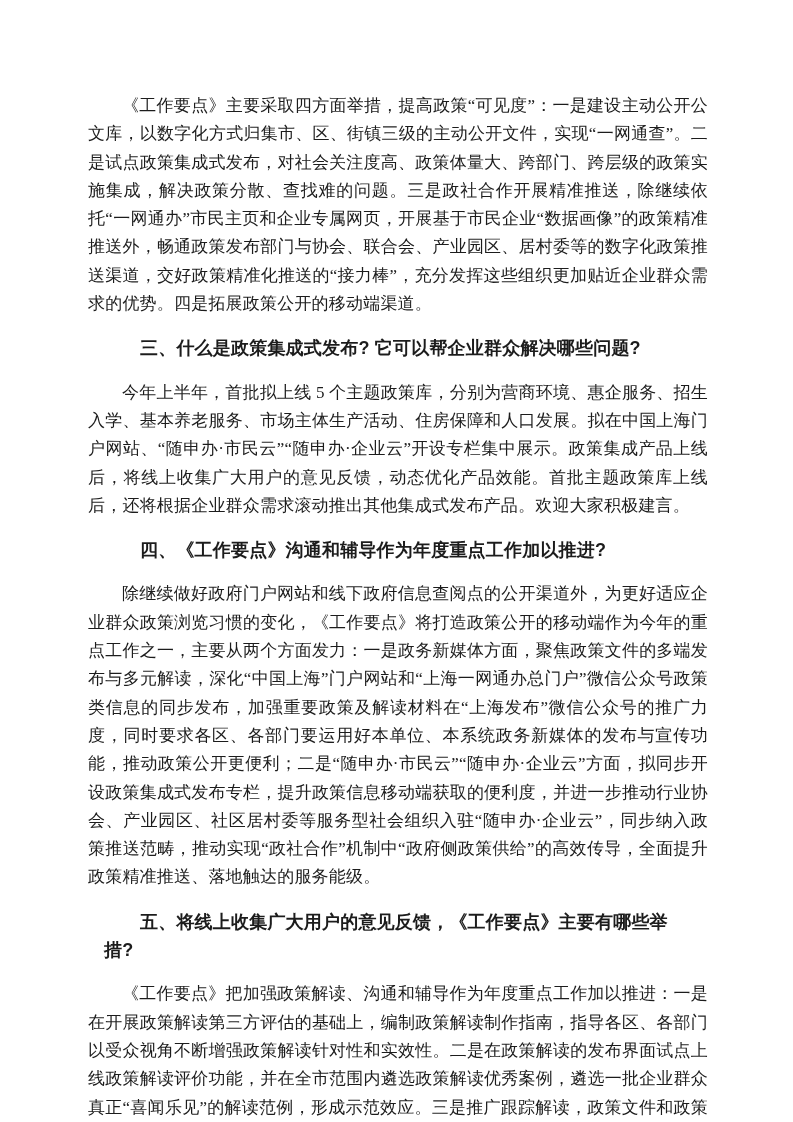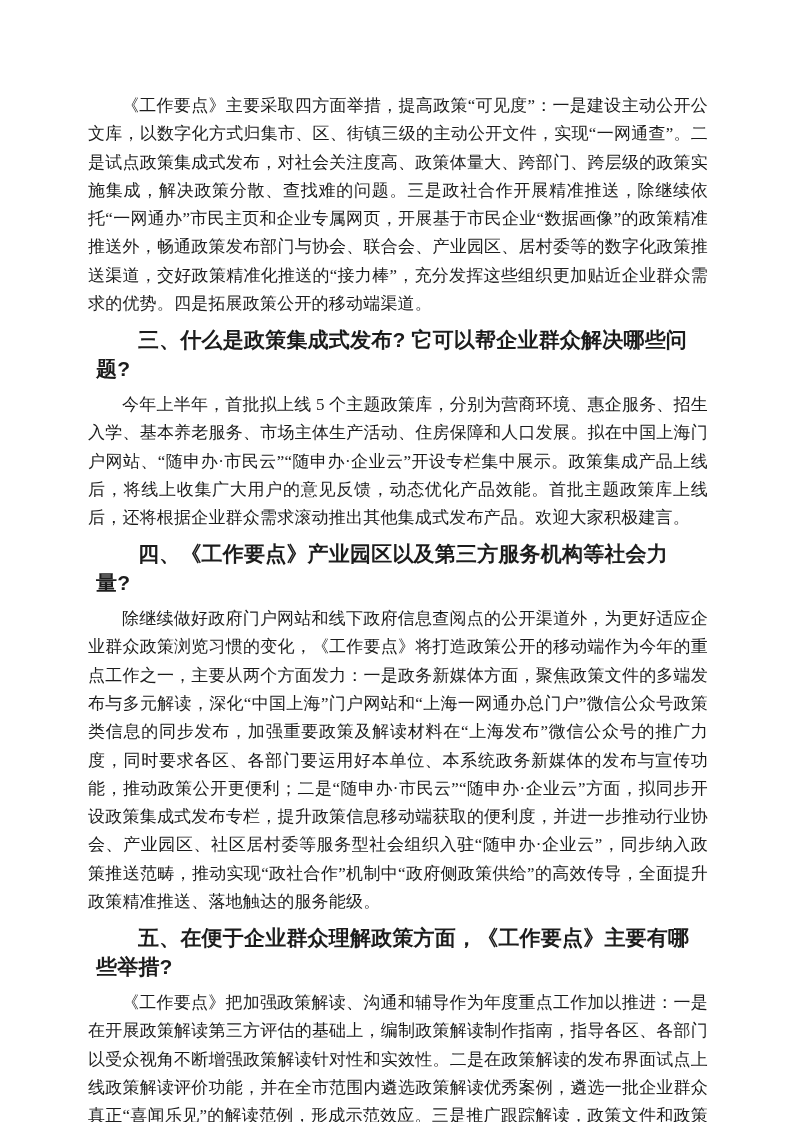--- a/index.html
+++ b/index.html
@@ -25,40 +25,40 @@
     margin: 0;
     font-family: "Liberation Serif", "DejaVu Serif", serif;
     font-size: 17px;
     line-height: 28.3px;
     text-align: justify;
     text-justify: inter-character;
     text-indent: 2em;
     letter-spacing: 0.2px;
   }
   .q-heading {
-    margin: 8px;
+    margin: 16px;
     font-family: "Liberation Sans", "DejaVu Sans", sans-serif;
     font-weight: bold;
-    font-size: 21px;
+    font-size: 18px;
     line-height: 28.3px;
     text-indent: 2em;
     letter-spacing: 0.2px;
   }
 </style>
 </head>
 <body>
 
 <div class="page">
   <div class="content">
 
     <p class="body-para">《工作要点》主要采取四方面举措，提高政策“可见度”：一是建设主动公开公文库，以数字化方式归集市、区、街镇三级的主动公开文件，实现“一网通查”。二是试点政策集成式发布，对社会关注度高、政策体量大、跨部门、跨层级的政策实施集成，解决政策分散、查找难的问题。三是政社合作开展精准推送，除继续依托“一网通办”市民主页和企业专属网页，开展基于市民企业“数据画像”的政策精准推送外，畅通政策发布部门与协会、联合会、产业园区、居村委等的数字化政策推送渠道，交好政策精准化推送的“接力棒”，充分发挥这些组织更加贴近企业群众需求的优势。四是拓展政策公开的移动端渠道。</p>
 
     <h2 class="q-heading">三、什么是政策集成式发布? 它可以帮企业群众解决哪些问题?</h2>
     <p class="body-para">今年上半年，首批拟上线 5 个主题政策库，分别为营商环境、惠企服务、招生入学、基本养老服务、市场主体生产活动、住房保障和人口发展。拟在中国上海门户网站、“随申办·市民云”“随申办·企业云”开设专栏集中展示。政策集成产品上线后，将线上收集广大用户的意见反馈，动态优化产品效能。首批主题政策库上线后，还将根据企业群众需求滚动推出其他集成式发布产品。欢迎大家积极建言。</p>
 
-    <h2 class="q-heading">四、《工作要点》产业园区以及第三方服务机构等社会力量?</h2>
+    <h2 class="q-heading">四、《工作要点》沟通和辅导作为年度重点工作加以推进?</h2>
     <p class="body-para">除继续做好政府门户网站和线下政府信息查阅点的公开渠道外，为更好适应企业群众政策浏览习惯的变化，《工作要点》将打造政策公开的移动端作为今年的重点工作之一，主要从两个方面发力：一是政务新媒体方面，聚焦政策文件的多端发布与多元解读，深化“中国上海”门户网站和“上海一网通办总门户”微信公众号政策类信息的同步发布，加强重要政策及解读材料在“上海发布”微信公众号的推广力度，同时要求各区、各部门要运用好本单位、本系统政务新媒体的发布与宣传功能，推动政策公开更便利；二是“随申办·市民云”“随申办·企业云”方面，拟同步开设政策集成式发布专栏，提升政策信息移动端获取的便利度，并进一步推动行业协会、产业园区、社区居村委等服务型社会组织入驻“随申办·企业云”，同步纳入政策推送范畴，推动实现“政社合作”机制中“政府侧政策供给”的高效传导，全面提升政策精准推送、落地触达的服务能级。</p>
 
-    <h2 class="q-heading">五、在便于企业群众理解政策方面，《工作要点》主要有哪些举措?</h2>
+    <h2 class="q-heading">五、将线上收集广大用户的意见反馈，《工作要点》主要有哪些举措?</h2>
     <p class="body-para">《工作要点》把加强政策解读、沟通和辅导作为年度重点工作加以推进：一是在开展政策解读第三方评估的基础上，编制政策解读制作指南，指导各区、各部门以受众视角不断增强政策解读针对性和实效性。二是在政策解读的发布界面试点上线政策解读评价功能，并在全市范围内遴选政策解读优秀案例，遴选一批企业群众真正“喜闻乐见”的解读范例，形成示范效应。三是推广跟踪解读，政策文件和政策解读发布后，持续跟踪企业群众的反映、反馈，对关注度高、咨询集中的事项开展二次解读、三次解读。四是在政策的沟通和辅导方面，积极引入专家学者、新闻媒体、行业协会、产业园区以及第三方服务机构等社会力量，参与政策宣传辅导，探索形成政社合作、多元参与的政策沟通和辅导机制。</p>
 
   </div>
 </div>
 
 </body></html>

